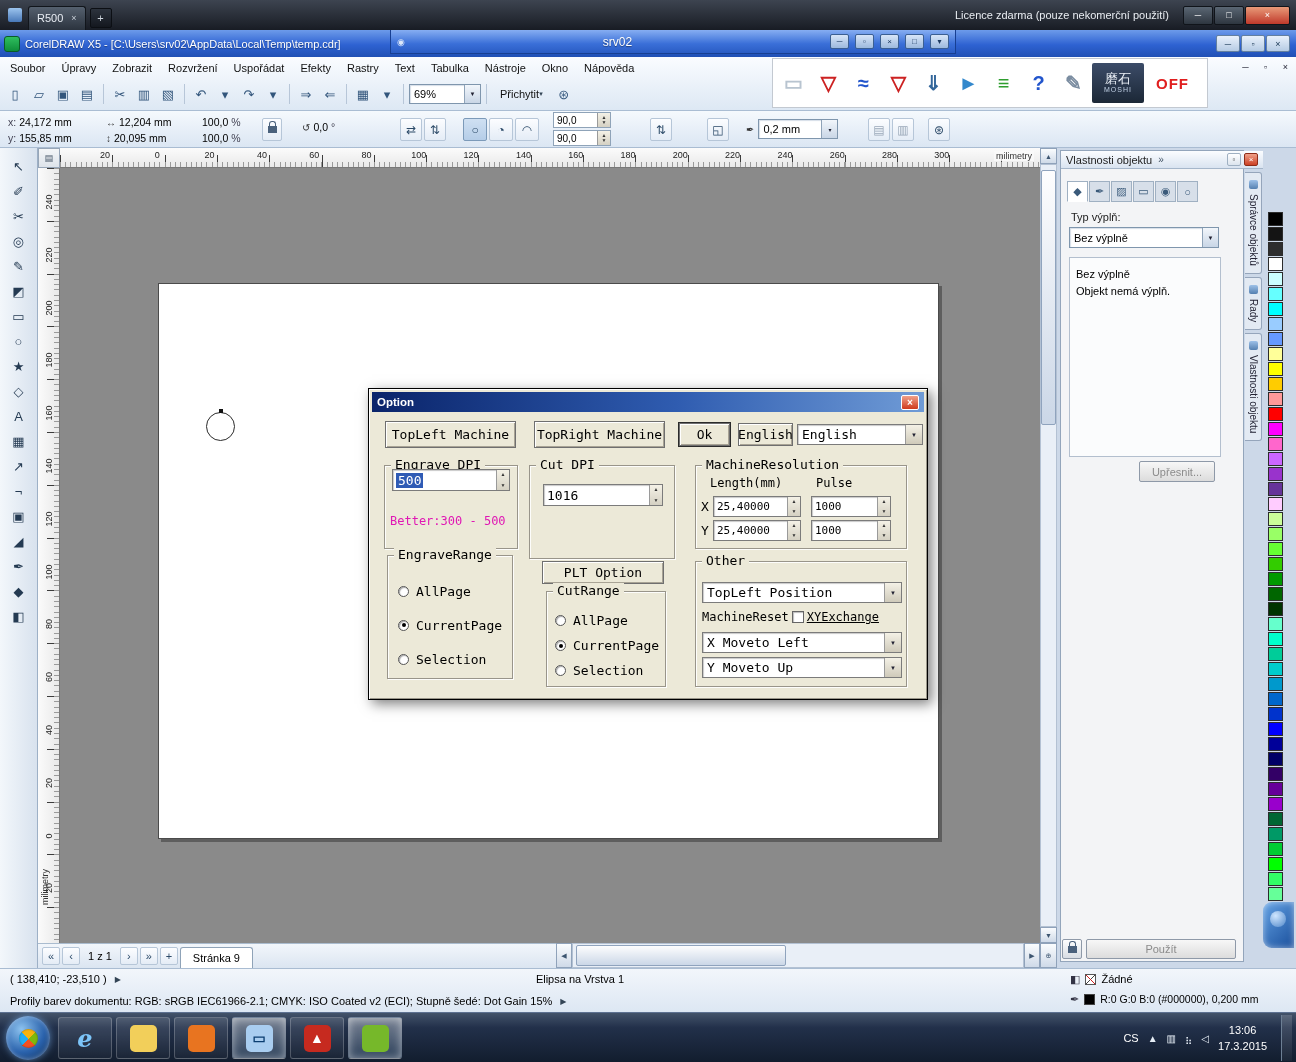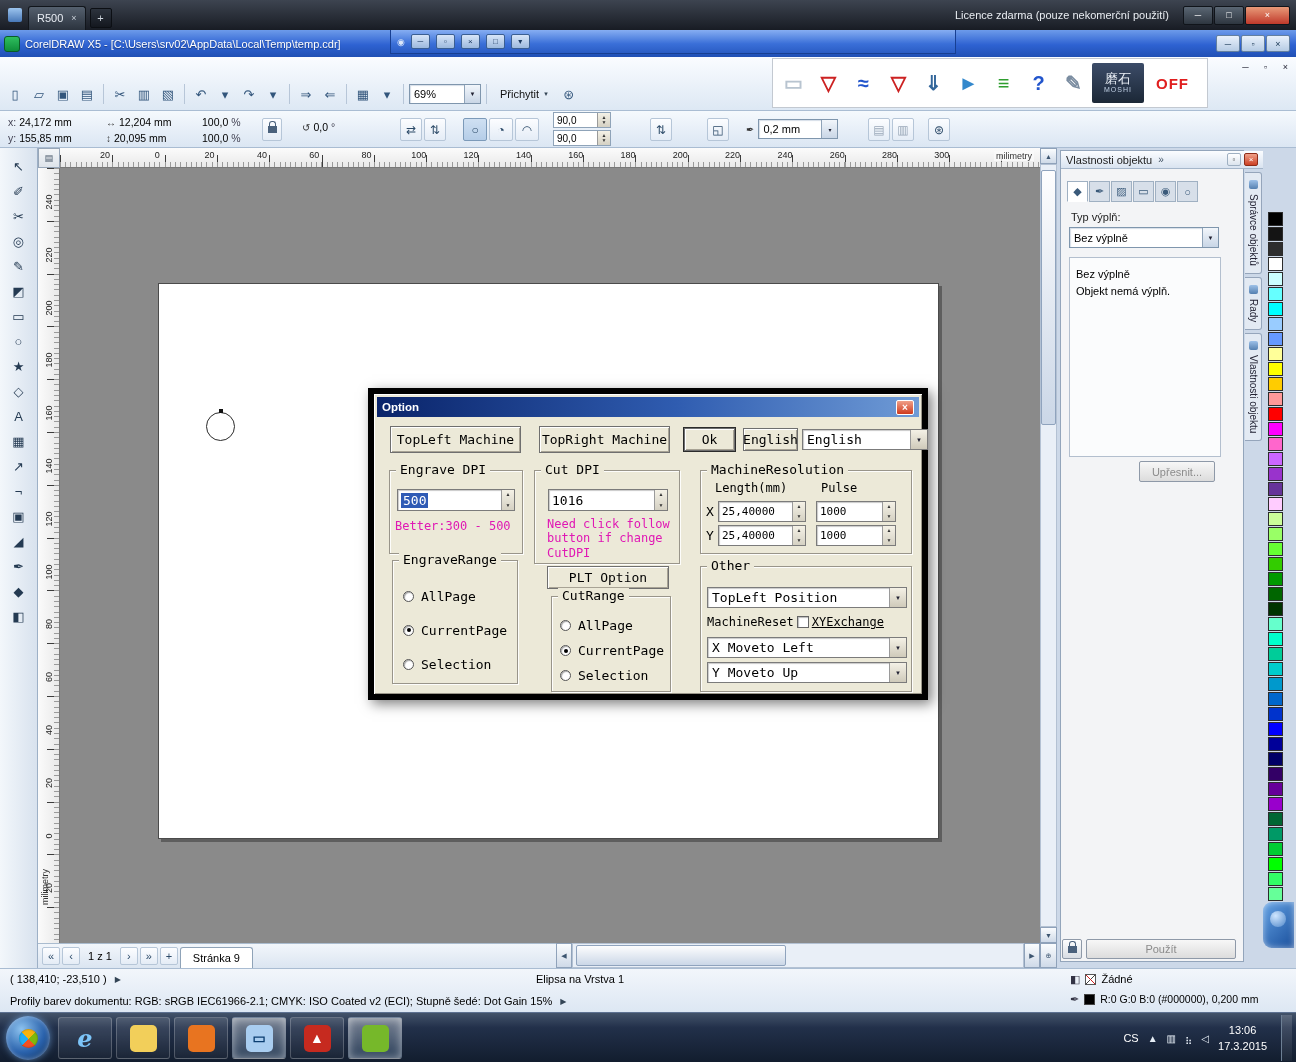--- a/index.html
+++ b/index.html
@@ -34,21 +34,21 @@
 #topbars{position:absolute;left:0;top:57px;width:1296px;height:54px;background:linear-gradient(#fafcff,#dde8f4);border-bottom:1px solid #aabdd3}
 .menu-row{position:absolute;left:2px;top:0;height:21px;display:flex;align-items:center}
 .menu-item{padding:0 8px;font-size:11px;color:#111}
 .tool-row{position:absolute;left:4px;top:23px;height:28px;display:flex;align-items:center;gap:2px}
 .ticon{width:22px;height:22px;display:flex;align-items:center;justify-content:center;font-size:13px;color:#33567c;border-radius:2px}
 .tsep{width:1px;height:20px;background:#b7c6d8;margin:0 3px}
 .combo{display:flex;background:#fff;border:1px solid #7f96ad;box-shadow:inset 1px 1px 1px #d6dee8}
 .cval{flex:1;display:flex;align-items:center;padding:0 4px;overflow:hidden;white-space:nowrap;font-size:11px}
 .cbtn{width:16px;display:flex;align-items:center;justify-content:center;font-size:6px;color:#223;background:linear-gradient(#f2f6fb,#c9d6e6);border-left:1px solid #8fa3b8}
 .combo.zoom{width:72px;height:20px}
-.snapgrp{display:flex;align-items:center;gap:5px;padding:0 8px;font-size:11px;color:#111}
+.snapgrp{display:flex;align-items:center;padding:0 8px;font-size:11px;color:#111}
 .dds{font-size:7px;color:#345}
 #plugin-panel{position:absolute;left:772px;top:1px;width:436px;height:50px;background:#fff;border:1px solid #c3c9d1;display:flex;align-items:center;gap:2px;padding:0 4px}
 .plugicon{width:33px;height:38px;display:flex;align-items:center;justify-content:center;font-size:20px;font-weight:bold}
 .moshi{width:52px;height:40px;background:linear-gradient(#3c4c68,#1b2736);color:#ecf1f8;display:flex;flex-direction:column;align-items:center;justify-content:center;line-height:1.1;border-radius:2px}
 .moshi .cjk{font-size:13px}
 .moshi .lat{font-size:7px;letter-spacing:1px;color:#c0d0e4}
 .offbtn{color:#e01e1e;font-weight:bold;font-size:15px;padding:0 10px;letter-spacing:1px}
 .mdi{position:absolute;left:1238px;top:3px;display:flex;gap:5px}
 .mdib{width:15px;height:13px;display:flex;align-items:center;justify-content:center;color:#223;font-size:9px}
 
@@ -117,21 +117,21 @@
 .side-ico{width:9px;height:9px;background:linear-gradient(#9cc0e8,#5580b0);border-radius:2px}
 .palette{position:absolute;left:211px;top:64px;width:17px;display:flex;flex-direction:column;gap:1px}
 .swatch{width:15px;height:14px;border:1px solid #2c2c2c}
 .pal-btns{position:absolute;left:211px;top:758px;display:flex;flex-direction:column;gap:2px}
 .pal-b{width:15px;height:13px;display:flex;align-items:center;justify-content:center;font-size:7px;color:#234;background:linear-gradient(#f4f8fc,#cfdae8);border:1px solid #8fa2ba}
 #apply-row{position:absolute;left:5px;top:790px;width:233px;height:22px;display:flex;gap:4px;align-items:center}
 #lock-btn{width:20px;height:20px;display:flex;align-items:center;justify-content:center;background:linear-gradient(#fdfdfd,#d8dde4);border:1px solid #8e99a8;border-radius:2px}
 #apply-btn{width:150px;height:20px}
 
 
-#dlg{position:absolute;left:368px;top:388px;width:560px;height:312px;background:#ece9d8;border:6px solid #000000;box-shadow:inset 1px 1px 0 #fff,inset -1px -1px 0 #9a968a,4px 4px 12px rgba(0,0,0,.5);z-index:40}
+#dlg{position:absolute;left:368px;top:388px;width:560px;height:312px;background:#ece9d8;border:1px solid #000000;box-shadow:inset 1px 1px 0 #fff,inset -1px -1px 0 #9a968a,4px 4px 12px rgba(0,0,0,.5);z-index:40}
 .dlgf{font-family:"DejaVu Sans Mono","Liberation Mono",monospace;font-size:13px;color:#000}
 .dlg-title{position:absolute;left:3px;top:3px;right:3px;height:20px;background:linear-gradient(90deg,#0a246a,#2f5cb0 55%,#6f9bd6);display:flex;align-items:center;padding:0 5px;color:#fff;font-weight:bold;font-size:11.5px}
 .dlg-close{margin-left:auto;width:18px;height:15px;background:linear-gradient(#f0a088,#cf3a1d);border:1px solid #fff;border-radius:2px;color:#fff;font-size:10px;display:flex;align-items:center;justify-content:center}
 .dbtn{position:absolute;background:#ece9d8;border:1px solid #6f6f6f;box-shadow:inset 1px 1px 0 #fff,inset -1px -1px 0 #a8a395;display:flex;align-items:center;justify-content:center}
 .dbtn.def{box-shadow:inset 1px 1px 0 #fff,inset -1px -1px 0 #a8a395,0 0 0 1px #2b2b2b}
 .field{position:absolute;background:#fff;border:1px solid #7b7b7b;box-shadow:inset 1px 1px 1px #c9c9c9;display:flex;align-items:stretch}
 .field .fval{flex:1;display:flex;align-items:center;padding:0 3px}
 .seltext{background:#2f5bb5;color:#fff;padding:0 2px}
 .spin{width:13px;position:relative;border-left:1px solid #9a9a9a;background:linear-gradient(#f4f1e6,#d5d1c3)}
 .spin:before,.spin:after{position:absolute;left:0;right:0;text-align:center;font-size:5px;color:#333;line-height:1}
@@ -196,34 +196,49 @@
       <div class="wb">□</div>
       <div class="wb close">×</div>
     </div>
   </div>
 
   <div id="corel-title">
     <div class="corel-ico"></div>
     <div class="corel-title-txt">CorelDRAW X5 - [C:\Users\srv02\AppData\Local\Temp\temp.cdr]</div>
     <div class="rdp-pill">
       <span class="rdp-pin">◉</span>
+      <span class="rdp-host">srv02</span>
       <span class="rdp-btn">─</span>
       <span class="rdp-btn">▫</span>
       <span class="rdp-btn">×</span>
       <span class="rdp-btn">□</span>
       <span class="rdp-btn">▾</span>
     </div>
     <div class="winbtns">
       <div class="wbt">─</div>
       <div class="wbt">▫</div>
       <div class="wbt">×</div>
     </div>
   </div>
 
   <div id="topbars">
+    <div class="menu-row">
+        <div class="menu-item">Soubor</div>
+        <div class="menu-item">Úpravy</div>
+        <div class="menu-item">Zobrazit</div>
+        <div class="menu-item">Rozvržení</div>
+        <div class="menu-item">Uspořádat</div>
+        <div class="menu-item">Efekty</div>
+        <div class="menu-item">Rastry</div>
+        <div class="menu-item">Text</div>
+        <div class="menu-item">Tabulka</div>
+        <div class="menu-item">Nástroje</div>
+        <div class="menu-item">Okno</div>
+        <div class="menu-item">Nápověda</div>
+      </div>
     <div class="tool-row">
       <span style="display:flex;align-items:center;gap:2px">
           <div class="ticon">▯</div>
           <div class="ticon">▱</div>
           <div class="ticon">▣</div>
           <div class="ticon">▤</div>
           <div class="tsep"></div>
           <div class="ticon">✂</div>
           <div class="ticon">▥</div>
           <div class="ticon">▧</div>
@@ -518,21 +533,21 @@
     <div class="dbtn dlgf" style="left:165px;top:32px;width:131px;height:27px">TopRight Machine</div>
     <div class="dbtn dlgf def" style="left:310px;top:34px;width:51px;height:23px">Ok</div>
     <div class="dbtn dlgf" style="left:369px;top:34px;width:55px;height:23px">English</div>
     <div class="dcombo" style="left:428px;top:35px;width:126px;height:21px">
       <span class="cval dlgf">English</span>
       <span class="cbtn">▼</span>
     </div>
 
     <div class="grp" style="left:15px;top:76px;width:134px;height:84px">
       <span class="grp-l">Engrave DPI</span>
-      <div class="field" style="left:7px;top:18px;width:118px;height:22px">
+      <div class="field" style="left:7px;top:3px;width:118px;height:22px">
         <span class="fval dlgf">
             <span class="seltext">500</span>
           </span>
         <div class="spin"></div>
       </div>
       <div class="maglink" style="left:5px;top:48px;width:124px">Better:300 - 500</div>
     </div>
 
     <div class="grp" style="left:18px;top:166px;width:126px;height:124px">
       <span class="grp-l">EngraveRange</span>
@@ -551,21 +566,20 @@
           </div>
         </div>
     </div>
 
     <div class="grp" style="left:160px;top:76px;width:146px;height:94px">
       <span class="grp-l">Cut DPI</span>
       <div class="field" style="left:13px;top:18px;width:120px;height:22px">
         <span class="fval dlgf">1016</span>
         <div class="spin"></div>
       </div>
-      <div class="maglink" style="left:12px;top:46px;width:128px">Need click follow button if change CutDPI</div>
     </div>
     <div class="dbtn dlgf" style="left:173px;top:172px;width:122px;height:23px">PLT Option</div>
     <div class="grp" style="left:177px;top:202px;width:120px;height:96px">
       <span class="grp-l">CutRange</span>
       <div class="radios tight" style="left:8px;top:16px">
           <div class="radio-row">
             <div class="radio"></div>
             <div class="radio-label">AllPage</div>
           </div>
           <div class="radio-row">

